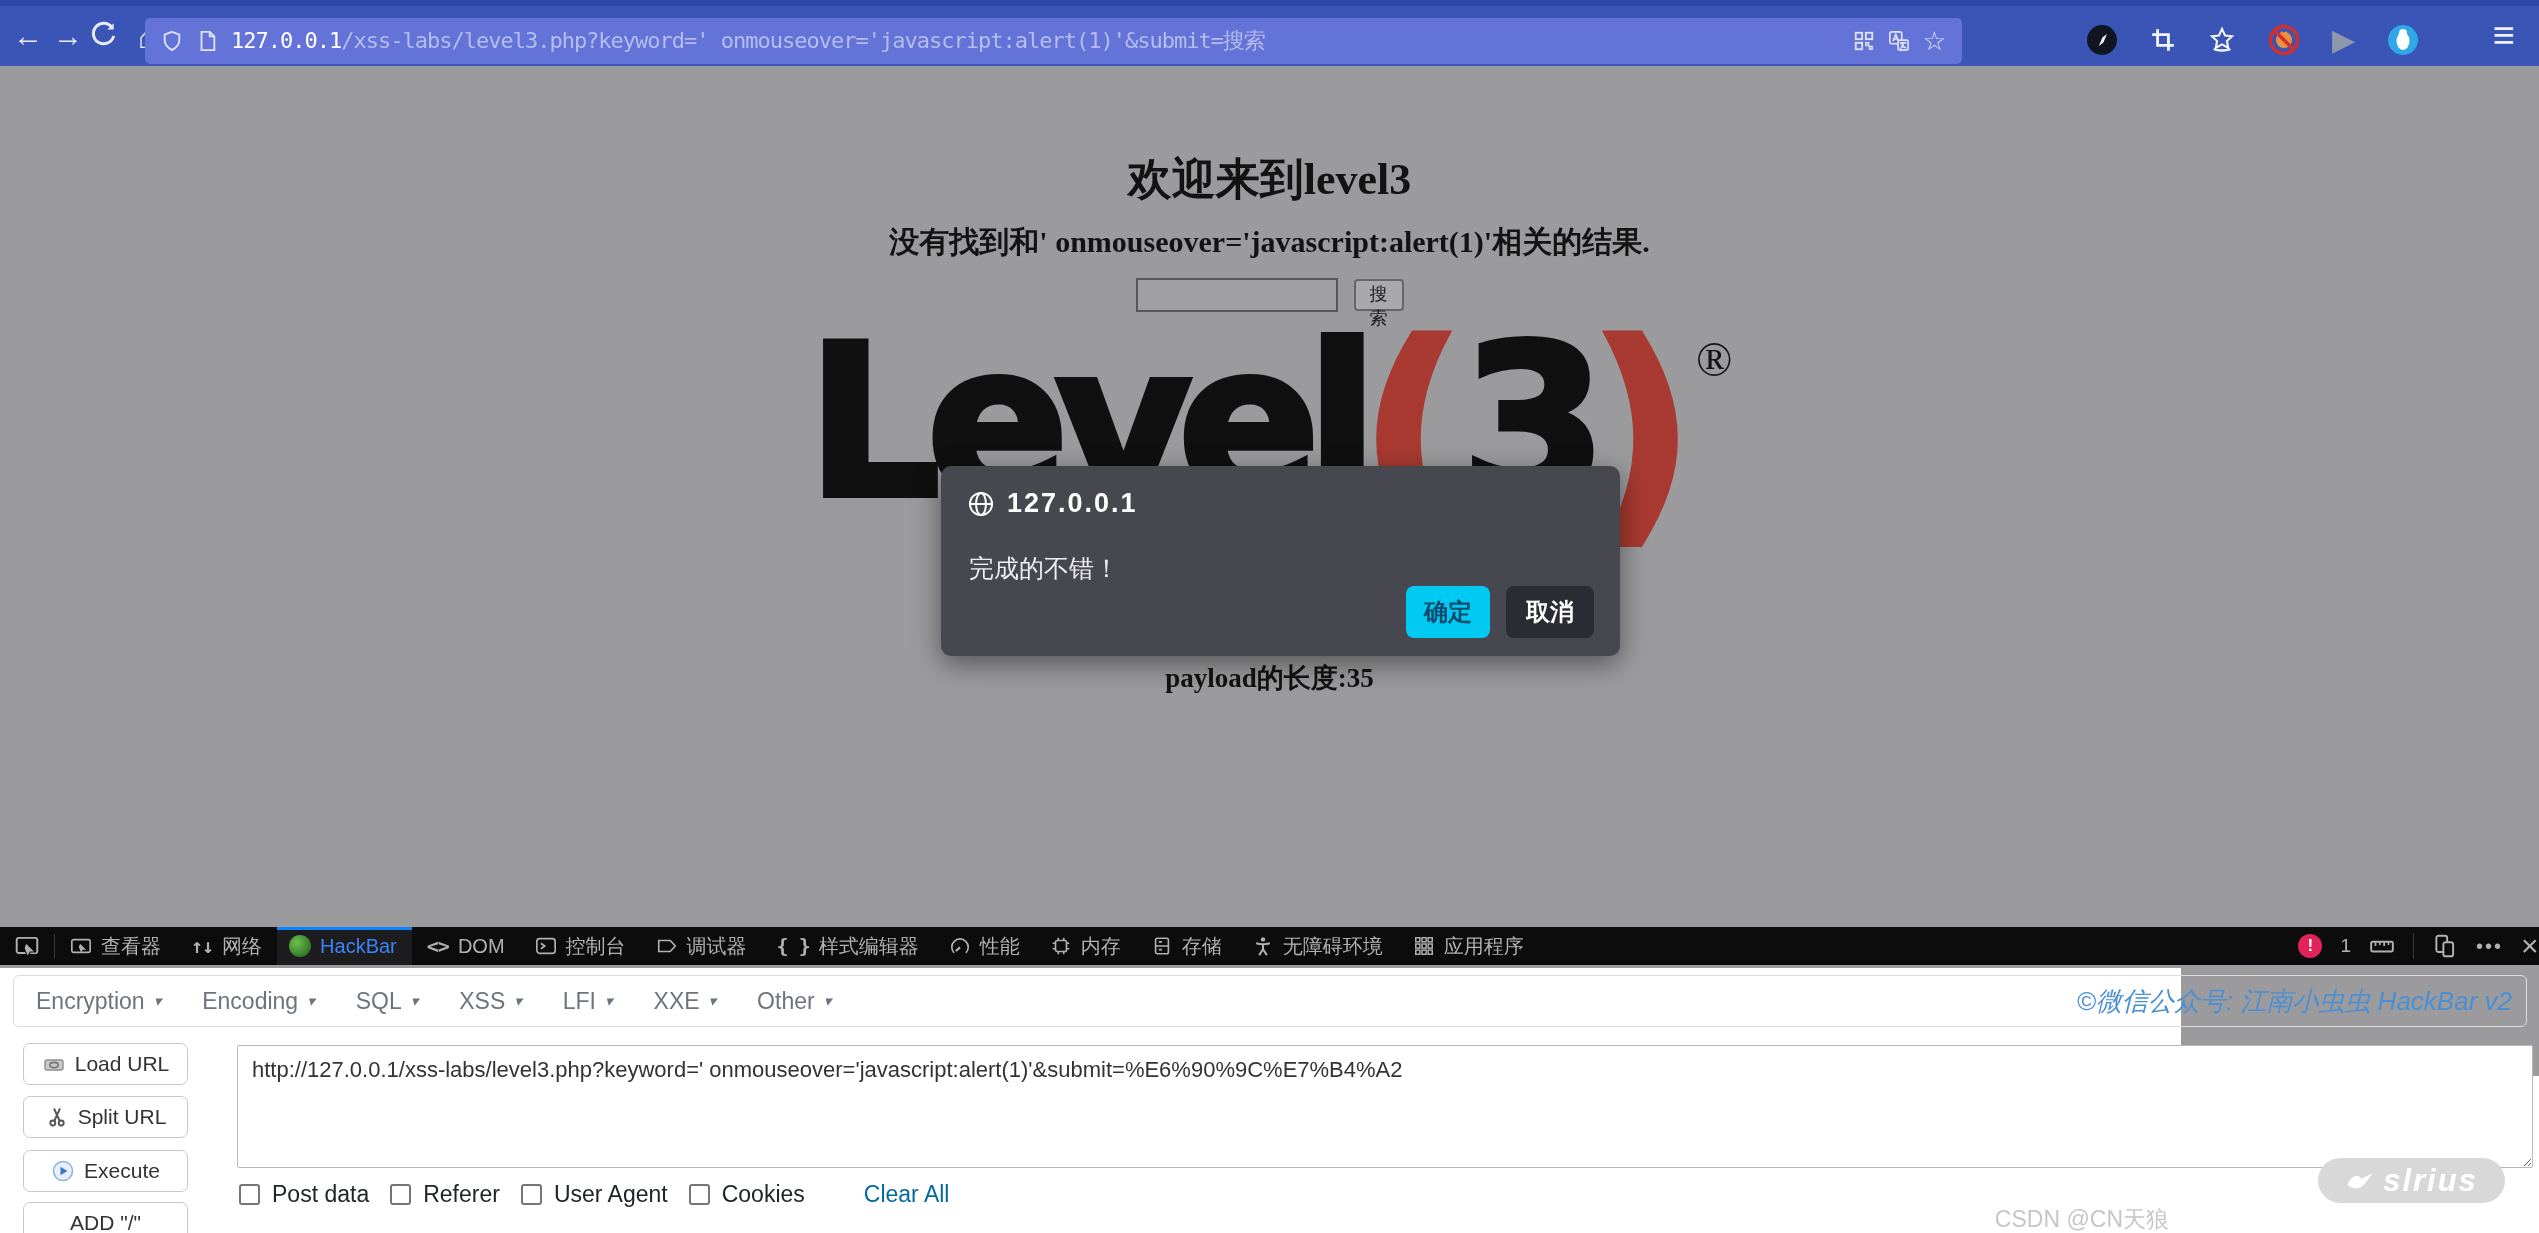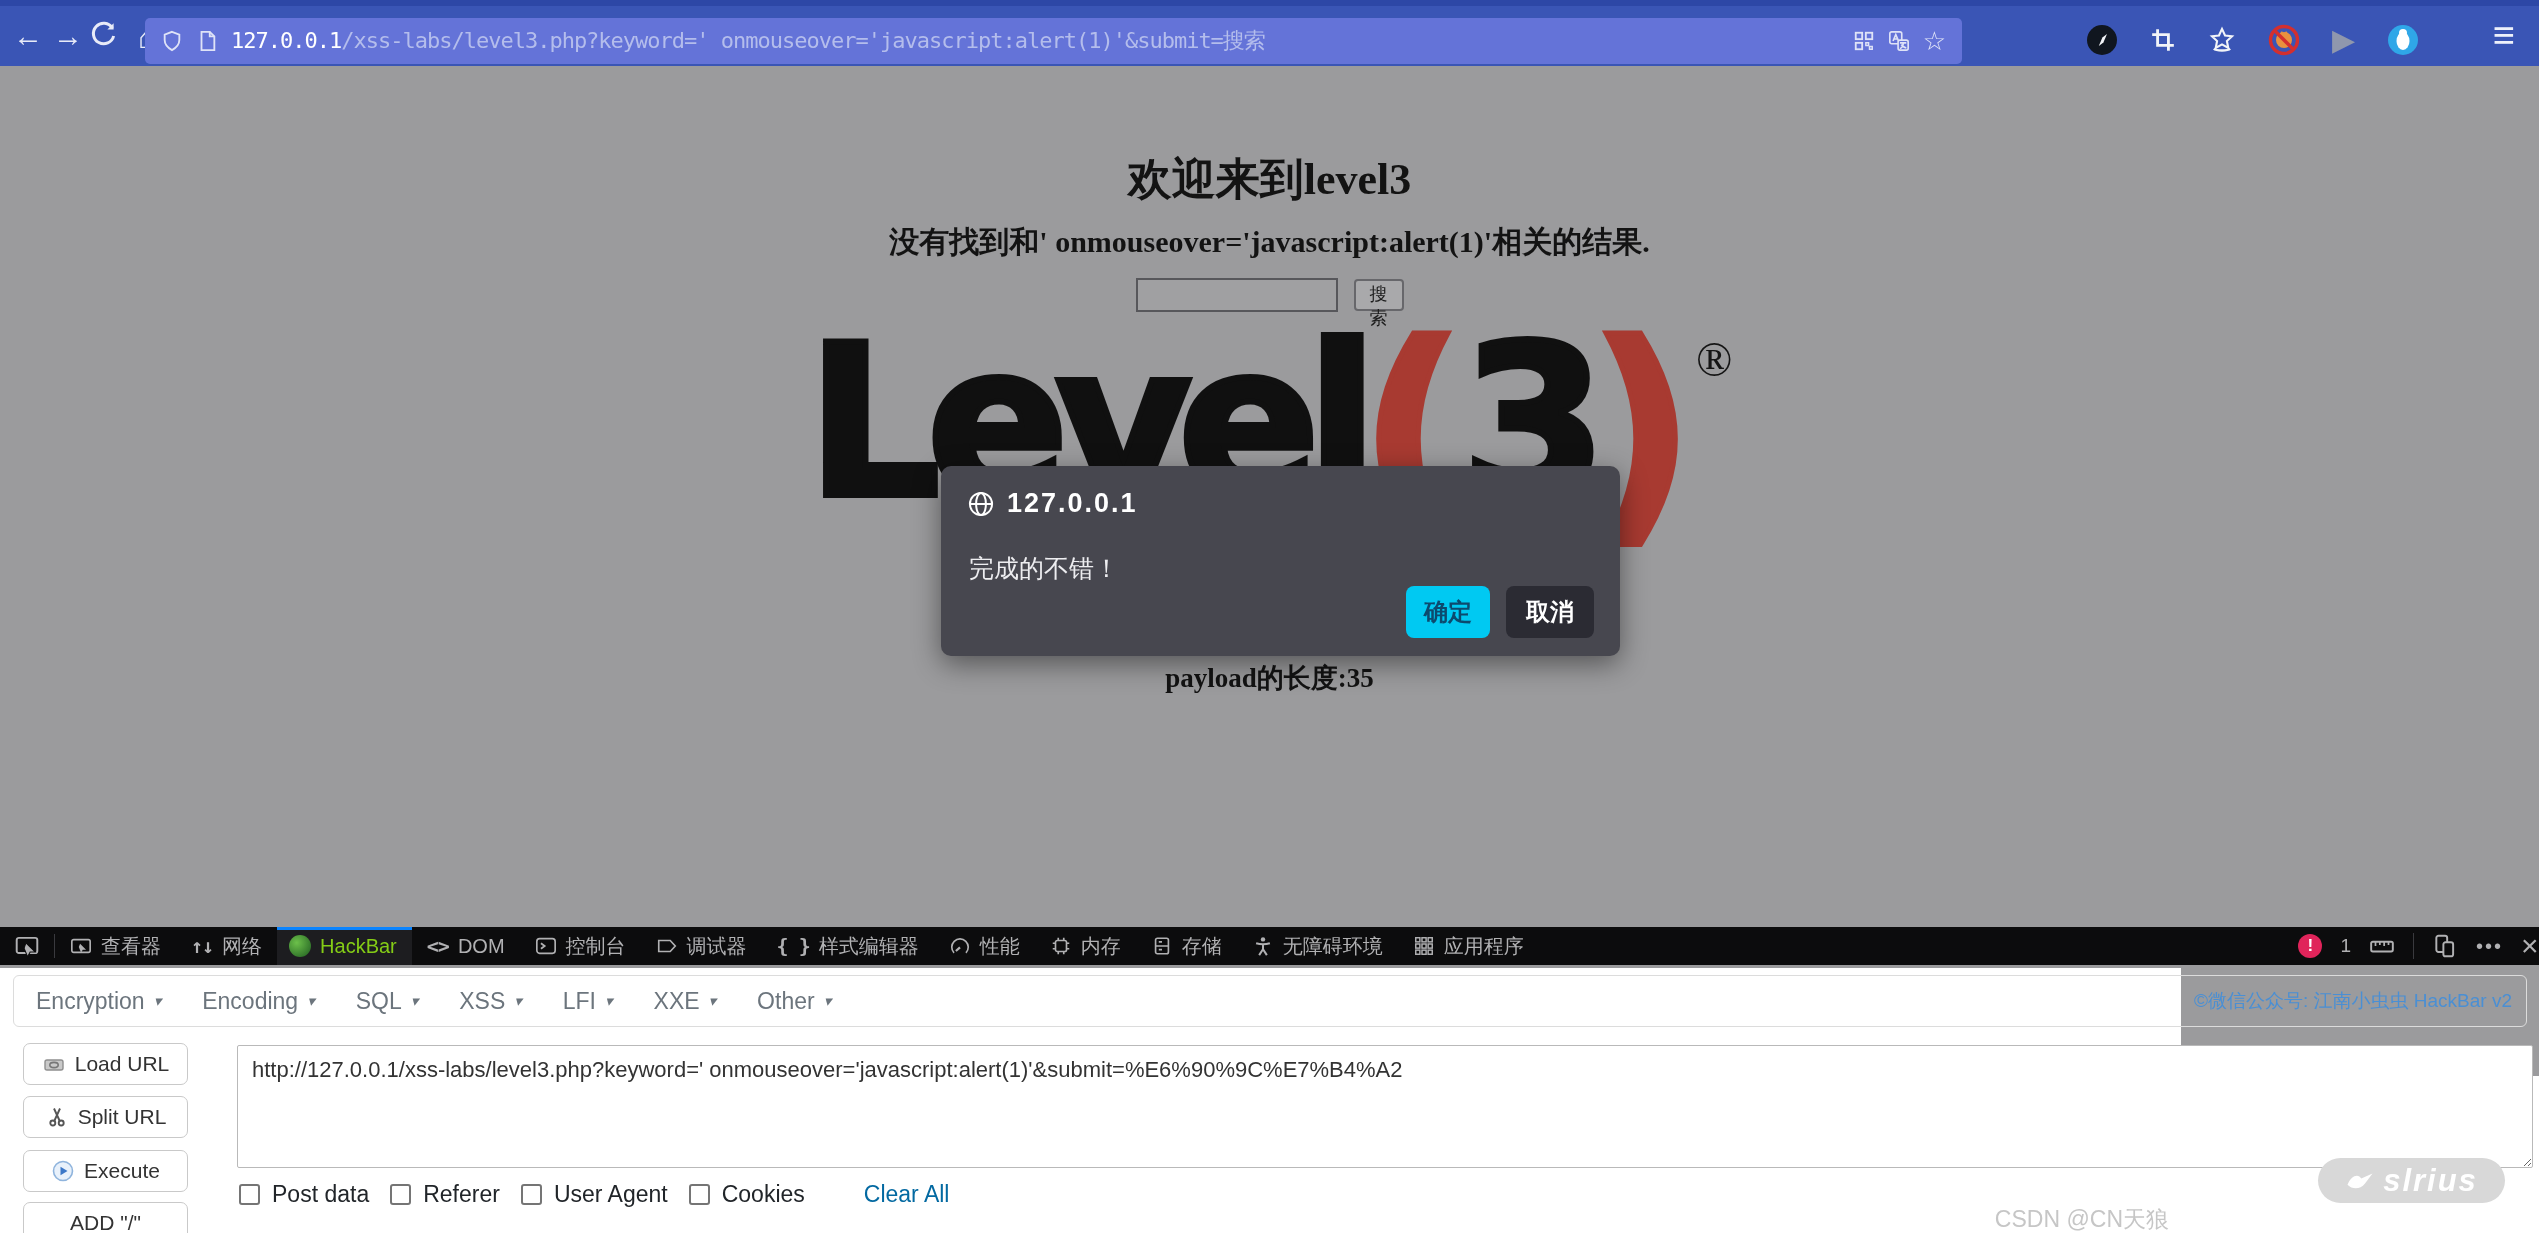--- a/index.html
+++ b/index.html
@@ -37,37 +37,37 @@
   .d-msg{position:absolute;left:28px;top:86px;font-size:25px;color:#ededf0;font-family:"Liberation Serif",serif;}
   .d-btns{position:absolute;right:26px;bottom:18px;display:flex;gap:16px;}
   .d-ok{width:84px;height:52px;background:#00c9f2;border:none;border-radius:8px;font-size:24px;font-weight:700;color:#0c4a6e;font-family:"Liberation Serif",serif;cursor:pointer;}
   .d-cancel{width:88px;height:52px;background:#2b2b33;border:none;border-radius:8px;font-size:24px;font-weight:700;color:#fff;font-family:"Liberation Serif",serif;cursor:pointer;}
 
   
   .devtools{position:absolute;left:0;top:927px;width:2539px;height:38px;background:#0c0c0d;display:flex;align-items:stretch;color:#b1b1b3;font-size:20px;}
   .dt-pick{width:54px;display:flex;align-items:center;justify-content:center;cursor:pointer;flex:none;}
   .dt-sep{width:1px;background:#3a3a3e;margin:7px 0;flex:none;}
   .dt-tab{display:flex;align-items:center;gap:9px;padding:0 15px;position:relative;cursor:pointer;white-space:nowrap;flex:none;}
-  .dt-tab.active{color:#84cc16;background:#1d1d20;padding-left:12px;}
+  .dt-tab.active{color:#3b82f6;background:#1d1d20;padding-left:12px;}
   .dt-tab.active::before{content:"";position:absolute;top:0;left:0;right:0;height:3px;background:#0a84ff;}
   .ti{width:22px;height:22px;flex:none;}
   .ti-txt{font-size:20px;font-weight:700;letter-spacing:-1px;font-family:"DejaVu Sans Mono",monospace;}
   .hb-logo{width:22px;height:22px;border-radius:50%;background:radial-gradient(circle at 35% 35%,#6cc04a,#1e5c20);flex:none;}
   .dt-right{margin-left:auto;display:flex;align-items:center;gap:18px;flex:none;}
   .err-badge{width:24px;height:24px;border-radius:50%;background:#e0245a;color:#fff;font-size:17px;font-weight:700;display:flex;align-items:center;justify-content:center;}
   .err-n{font-size:19px;}
   .dots{font-size:20px;letter-spacing:2px;}
   .close-x{font-size:30px;width:34px;margin-right:-16px;color:#b1b1b3;}
 
   
   .hackbar{position:absolute;left:0;top:968px;width:2181px;height:265px;background:#ffffff;}
   .hb-menu{position:absolute;left:13px;top:7px;width:2514px;height:52px;border:1px solid #dcdcdc;border-radius:6px;display:flex;align-items:center;gap:41px;padding:0 14px 0 22px;box-sizing:border-box;color:#6c757d;font-size:23px;}
   .hb-m{display:flex;align-items:center;gap:9px;cursor:pointer;}
   .caret{font-size:15px;}
-  .hb-credit{margin-left:auto;color:#4a8fd4;font-size:19px;}
+  .hb-credit{margin-left:auto;color:#4a8fd4;font-size:26px;font-style:italic;}
   .hb-btn{position:absolute;left:23px;width:165px;height:42px;background:#fff;border:1px solid #c9c9c9;border-radius:7px;font-size:21px;color:#333;display:flex;align-items:center;justify-content:center;gap:9px;cursor:pointer;font-family:"Liberation Sans",sans-serif;}
   .b1{top:75px;}.b2{top:128px;}.b3{top:182px;}.b4{top:234px;}
   .hb-url{position:absolute;left:237px;top:77px;width:2296px;height:123px;border:1px solid #b9b9b9;border-radius:2px;font-size:22px;color:#333;padding:10px 14px;box-sizing:border-box;font-family:"Liberation Sans",sans-serif;resize:both;outline:none;line-height:1.3;}
   .hb-checks{position:absolute;left:239px;top:206px;height:40px;display:flex;align-items:center;gap:21px;font-size:23px;color:#212529;}
   .cb-item{display:flex;align-items:center;gap:12px;cursor:pointer;}
   .cb{width:21px;height:21px;border:2px solid #757575;border-radius:3px;background:#fff;box-sizing:border-box;flex:none;}
   .clear-link{margin-left:38px;color:#0369a1;cursor:pointer;}
   .sirius{position:absolute;left:2318px;top:190px;width:187px;height:45px;border-radius:23px;background:#d8d8d8;display:flex;align-items:center;justify-content:center;gap:8px;color:#fff;font-size:31px;font-style:italic;font-weight:700;letter-spacing:2px;}
   .csdn{position:absolute;right:12px;top:236px;color:#c6c6c6;font-size:23px;}
   svg{display:block;}

